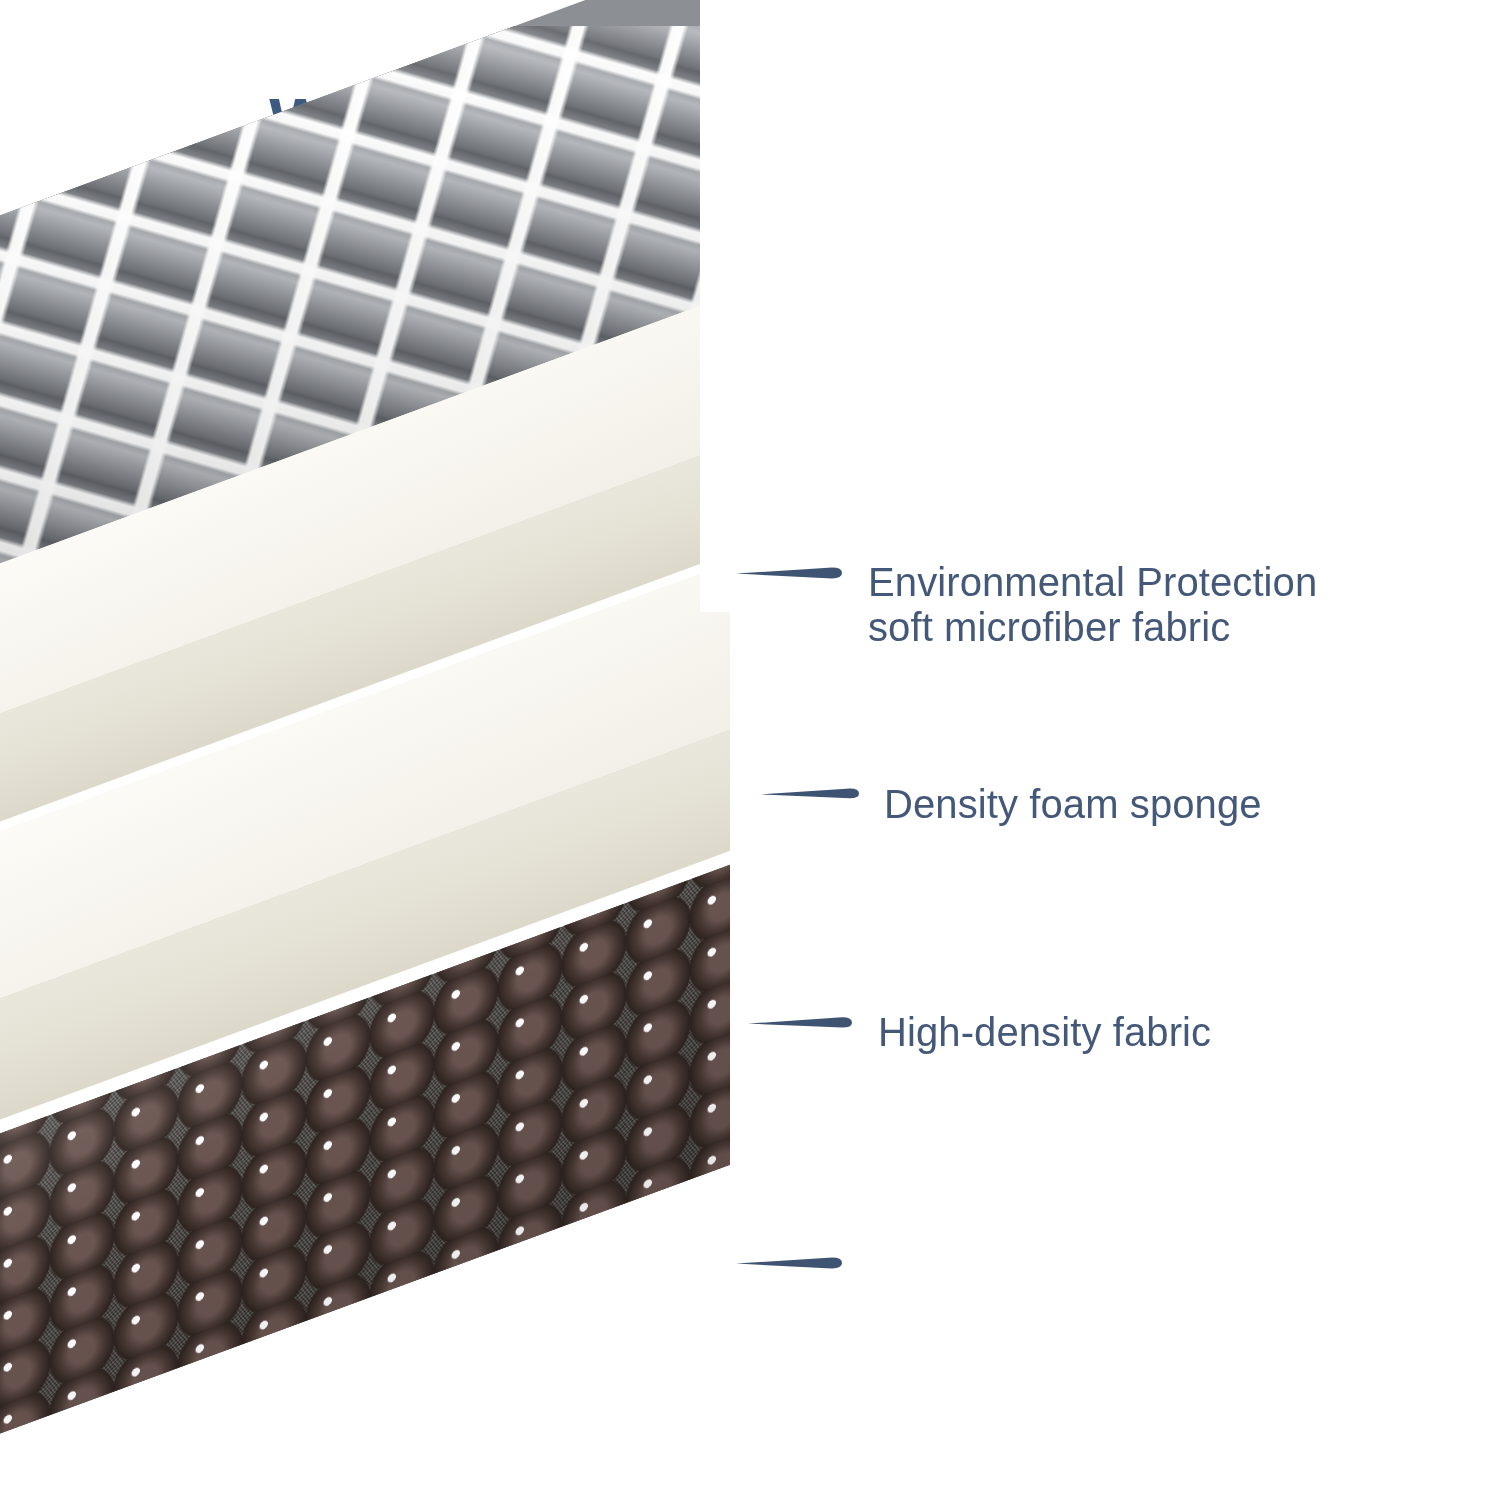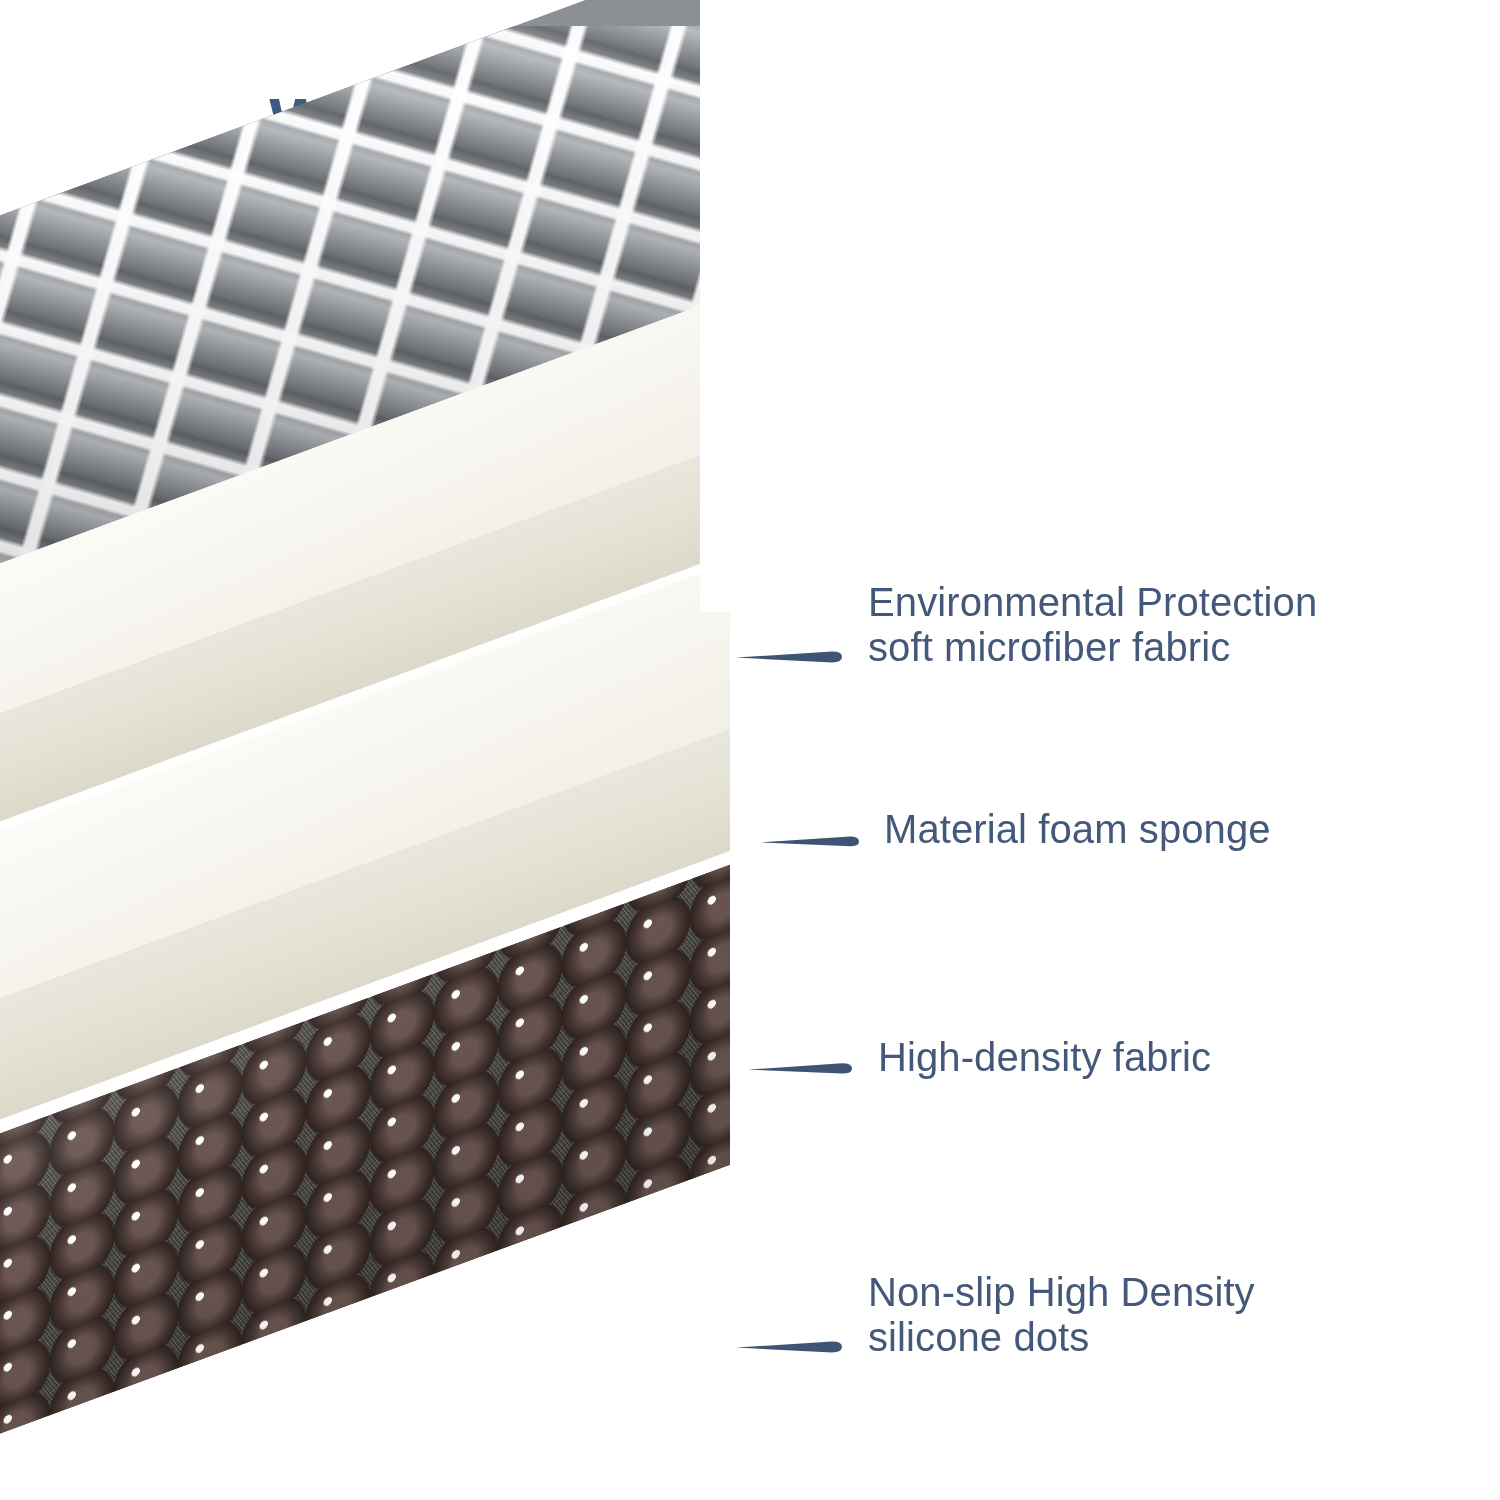--- a/index.html
+++ b/index.html
@@ -210,21 +210,21 @@
   
   .mask-white {
     position: absolute;
     background: #ffffff;
   }
 
   
   .callout {
     position: absolute;
     display: flex;
-    align-items: flex-end;
+    align-items: flex-start;
   }
   .leader {
     display: block;
     flex: 0 0 auto;
   }
   .callout-text {
     font-family: "Liberation Sans", sans-serif;
     font-size: 40px;
     line-height: 1.12;
     color: #44587a;
@@ -280,29 +280,27 @@
     <path d="M0 13.6 L96 7.6 Q106 7.6 106 13 Q106 18.4 96 18.4 Z" fill="#3f5372"></path>
   </svg>
   <div class="callout-text">Environmental Protection
 soft microfiber fabric</div>
 </div>
 
 <div class="callout" style="left:760px; top:782px; width:720px; height:70px;">
   <svg class="leader" width="104" height="22" viewBox="0 0 104 22" aria-hidden="true">
     <path d="M0 12.4 L90 6.6 Q99 6.6 99 11.4 Q99 16.2 90 16.2 Z" fill="#3f5372"></path>
   </svg>
-  <div class="callout-text">Material foam sponge</div>
+  <div class="callout-text">Density foam sponge</div>
 </div>
 
 <div class="callout" style="left:748px; top:1010px; width:720px; height:70px;">
   <svg class="leader" width="110" height="24" viewBox="0 0 110 24" aria-hidden="true">
     <path d="M0 13.6 L94 7.2 Q104 7.2 104 12.4 Q104 17.6 94 17.6 Z" fill="#3f5372"></path>
   </svg>
   <div class="callout-text">High-density fabric</div>
 </div>
 
 <div class="callout" style="left:736px; top:1250px; width:720px; height:110px;">
   <svg class="leader" width="112" height="26" viewBox="0 0 112 26" aria-hidden="true">
     <path d="M0 13.6 L96 7.6 Q106 7.6 106 13 Q106 18.4 96 18.4 Z" fill="#3f5372"></path>
   </svg>
-  <div class="callout-text">Non-slip High Density
-silicone dots</div>
 </div>
 
 </body></html>

